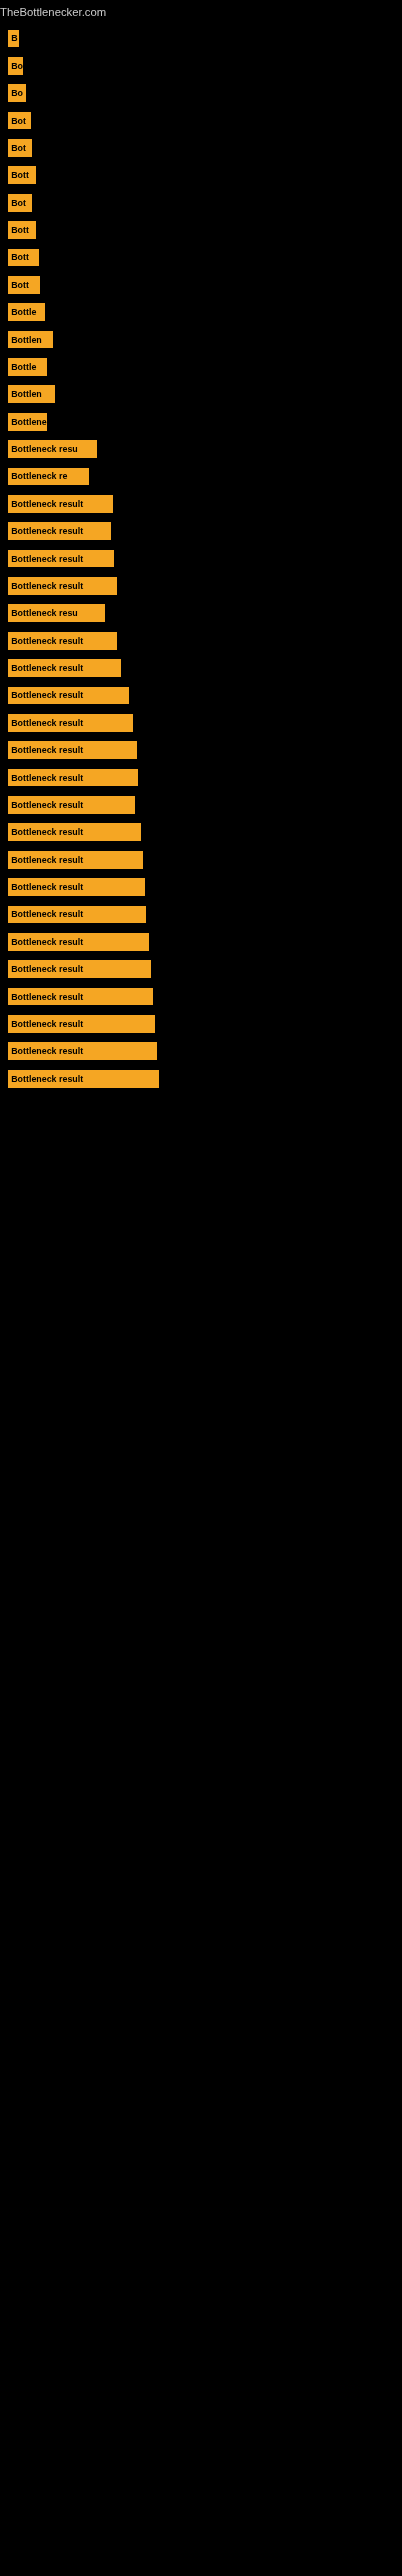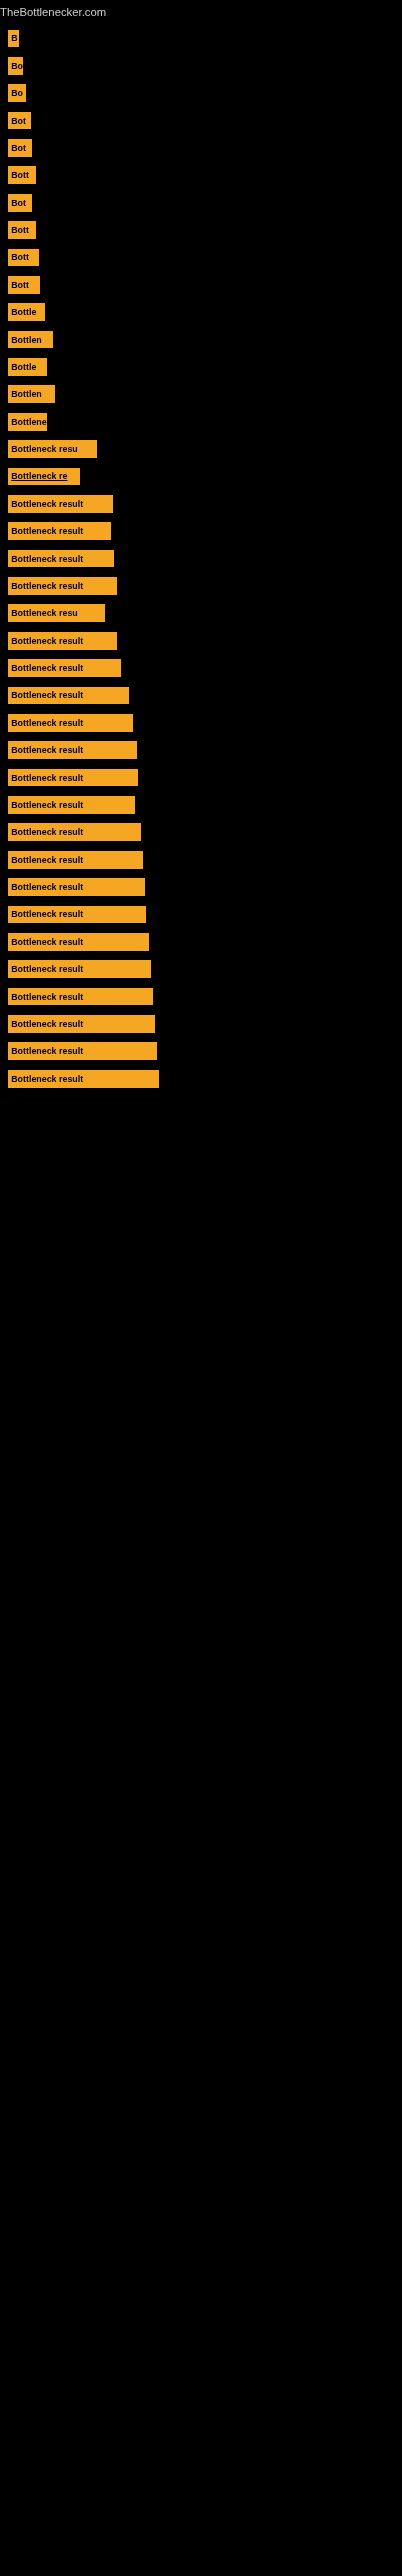--- a/index.html
+++ b/index.html
@@ -91,21 +91,21 @@
     <div class="bar-row">
       <div class="bar" style="width: 47px;">Bottlen</div>
     </div>
     <div class="bar-row">
       <div class="bar" style="width: 39px;">Bottleneck</div>
     </div>
     <div class="bar-row">
       <div class="bar" style="width: 89px;">Bottleneck resu</div>
     </div>
     <div class="bar-row">
-      <div class="bar" style="width: 72px; text-decoration: underline;">Bottleneck re</div>
+      <div class="bar" style="width: 81px;">Bottleneck re</div>
     </div>
     <div class="bar-row">
       <div class="bar" style="width: 105px;">Bottleneck result</div>
     </div>
     <div class="bar-row">
       <div class="bar" style="width: 103px;">Bottleneck result</div>
     </div>
     <div class="bar-row">
       <div class="bar" style="width: 106px;">Bottleneck result</div>
     </div>

